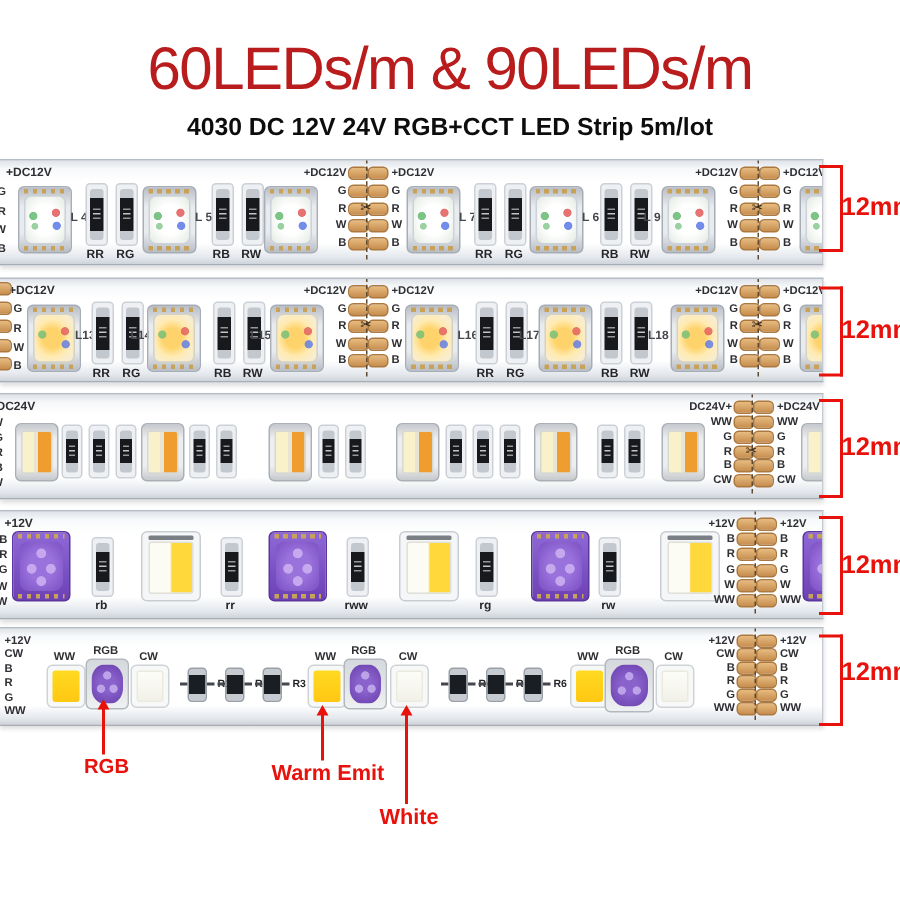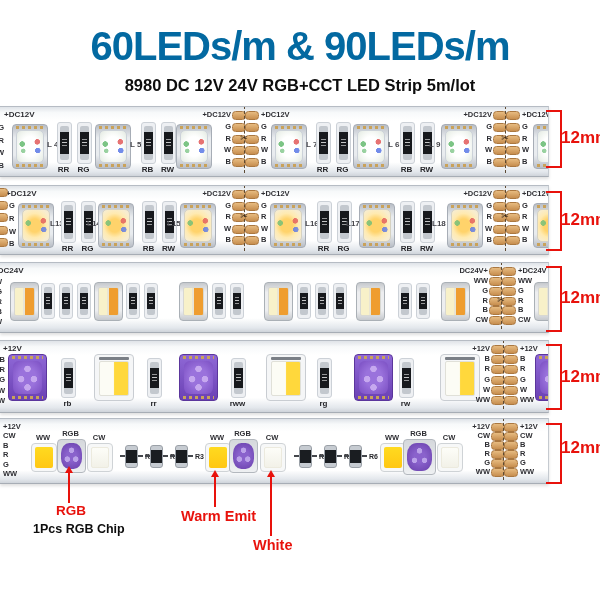--- a/index.html
+++ b/index.html
@@ -1,19 +1,19 @@
 <!DOCTYPE html>
 <html><head>
 <meta charset="utf-8">
 <style>
   html,body{margin:0;padding:0;background:#fff;}
   #canvas{position:relative;width:600px;height:600px;background:#fff;overflow:hidden;
           font-family:"Liberation Sans",sans-serif;}
   .title{position:absolute;top:24px;left:0;right:0;text-align:center;
-         font-size:40px;font-weight:bold;color:#0369a1;letter-spacing:-1px;}
+         font-size:40px;font-weight:normal;color:#b91c1c;letter-spacing:-1px;}
   .subtitle{position:absolute;top:76px;left:0;right:0;text-align:center;
             font-size:16.5px;font-weight:bold;color:#0d0d0d;}
   .strip{position:absolute;left:0;width:548px;overflow:hidden;
          background:linear-gradient(180deg,#dfe3e8 0,#f7f9fa 8%,#ffffff 20%,#ffffff 80%,#e3e7ec 94%,#cfd4da 100%);
          border-top:1px solid #b6bcc4;border-bottom:1px solid #a7adb5;border-right:1px solid #c5cad0;
          box-shadow:0 2px 3px rgba(0,0,0,.13);}
   .toplab{position:absolute;font-size:8px;font-weight:bold;color:#2e2e33;white-space:nowrap;}
   .lnum{position:absolute;font-size:8px;font-weight:bold;color:#46464c;white-space:nowrap;}
   .pincol{position:absolute;}
   .pincol .pin{position:absolute;left:0;font-size:7.5px;font-weight:bold;color:#2e2e33;white-space:nowrap;}
@@ -98,27 +98,26 @@
   #ann-white{left:253px;top:537px;font-size:14.5px;}
   #ann-nowp{left:357px;top:494px;font-size:16.5px;color:#0d0d0d;}
   #ann-nowp .tri{font-size:14px;margin-right:5px;}
   #note{position:absolute;left:33px;top:523px;font-size:12.5px;font-weight:bold;color:#0d0d0d;line-height:13.5px;white-space:nowrap;}
 </style>
 </head>
 <body>
 
 <div id="canvas">
   <div class="title">60LEDs/m &amp; 90LEDs/m</div>
-  <div class="subtitle">8980 DC 12V 24V RGB+CCT LED Strip 5m/lot</div>
+  <div class="subtitle">4030 DC 12V 24V RGB+CCT LED Strip 5m/lot</div>
 
   <div class="ann red" id="ann-rgb">RGB</div>
   <div class="ann red" id="ann-warmwhite">Warm Emit</div>
   <div class="ann red" id="ann-white">White</div>
   <div id="note">
-    <div>1Pcs RGB Chip</div>
   </div>
 <div class="strip" style="top: 106px; height: 69px;">
       <div class="toplab" style="left: 4px; top: 3px;">+DC12V</div>
       <div class="pincol cut" style="left: -4px; top: 16px; width: 8px;">
         <div class="pin" style="top: 0px;">G</div>
         <div class="pin" style="top: 13px;">R</div>
         <div class="pin" style="top: 25px;">W</div>
         <div class="pin" style="top: 38px;">B</div>
       </div>
       <div class="led rgbw" style="left: 12px; top: 17px; width: 34px; height: 43px;">

